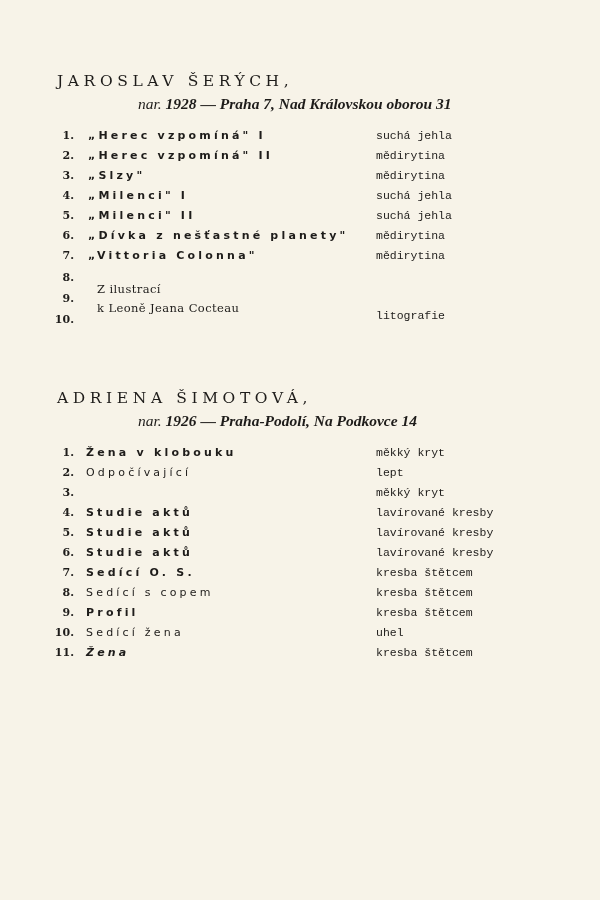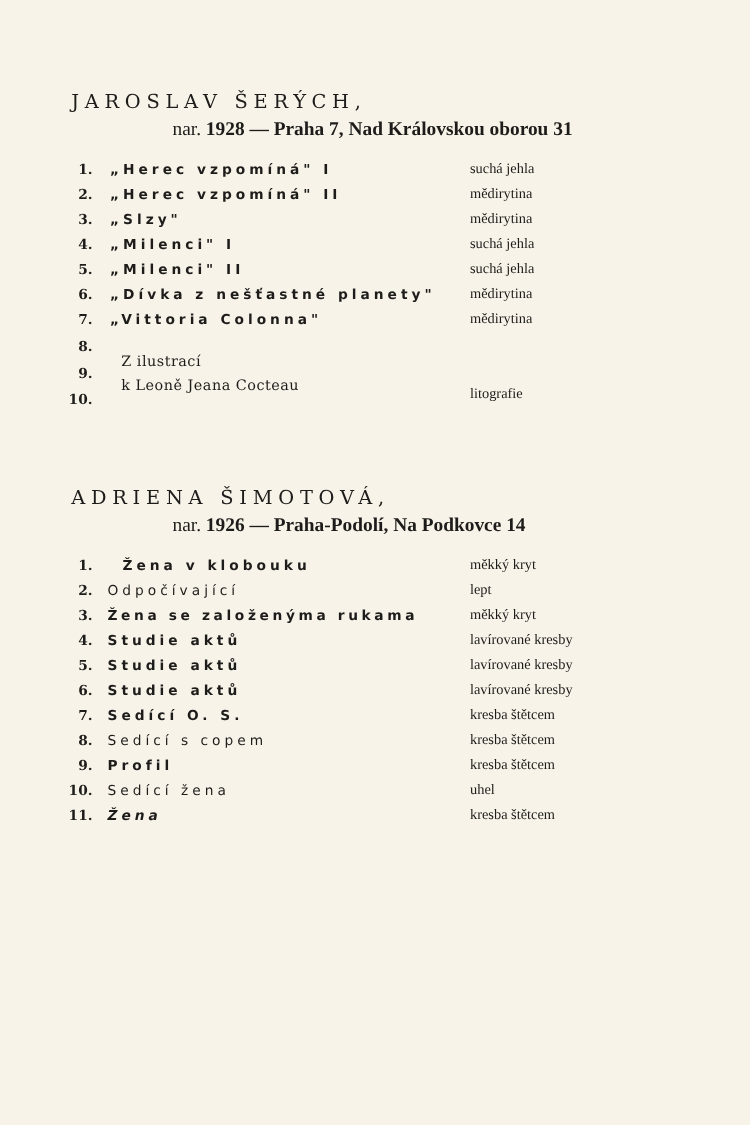--- a/index.html
+++ b/index.html
@@ -24,20 +24,21 @@
       position: absolute;
       font-family: "DejaVu Serif", serif;
       font-size: 15.5px;
       letter-spacing: 4.6px;
       font-weight: normal;
       white-space: nowrap;
     }
     .artist-info {
       position: absolute;
       font-family: "Liberation Serif", serif;
+      font-style: italic;
       font-weight: bold;
       font-size: 15.5px;
       white-space: nowrap;
     }
     .artist-info .label {
       font-weight: normal;
     }
     .works {
       position: absolute;
       left: 0;
@@ -62,21 +63,21 @@
       position: absolute;
       font-family: "DejaVu Sans", sans-serif;
       font-size: 11px;
       font-weight: bold;
       letter-spacing: 3.2px;
       white-space: nowrap;
     }
     .technique {
       position: absolute;
       left: 376px;
-      font-family: Liberation Serif, serif;
+      font-family: Liberation Mono, monospace;
       font-size: 11.5px;
       white-space: nowrap;
     }
     .plain {
       font-family: "DejaVu Serif", serif;
       font-weight: normal;
       letter-spacing: 0.4px;
       font-size: 11.5px;
     }
   </style>
@@ -143,31 +144,30 @@
   <section>
     <div class="artist-name" style="left:57px; top:389px;">ADRIENA ŠIMOTOVÁ,</div>
     <div class="artist-info" style="left:138px; top:412px;">
       <span class="label">nar.</span>
       <span>1926 — Praha-Podolí, Na Podkovce 14</span>
     </div>
 
     <div class="works" style="top:0;">
       <div class="row" style="top:446px;">
         <span class="num" style="left:48px;">1.</span>
-        <span class="title" style="left:86px;margin-left:12px;">Žena v klobouku</span>
+        <span class="title" style="left:86px;">Žena v klobouku</span>
         <span class="technique">měkký kryt</span>
       </div>
       <div class="row" style="top:466px;">
         <span class="num" style="left:48px;">2.</span>
         <span class="title" style="left:86px; font-weight:normal;">Odpočívající</span>
         <span class="technique">lept</span>
       </div>
       <div class="row" style="top:486px;">
         <span class="num" style="left:48px;">3.</span>
-        <span class="title" style="left:86px; letter-spacing:2.9px;">Žena se založenýma rukama</span>
         <span class="technique">měkký kryt</span>
       </div>
       <div class="row" style="top:506px;">
         <span class="num" style="left:48px;">4.</span>
         <span class="title" style="left:86px;">Studie aktů</span>
         <span class="technique">lavírované kresby</span>
       </div>
       <div class="row" style="top:526px;">
         <span class="num" style="left:48px;">5.</span>
         <span class="title" style="left:86px;">Studie aktů</span>

